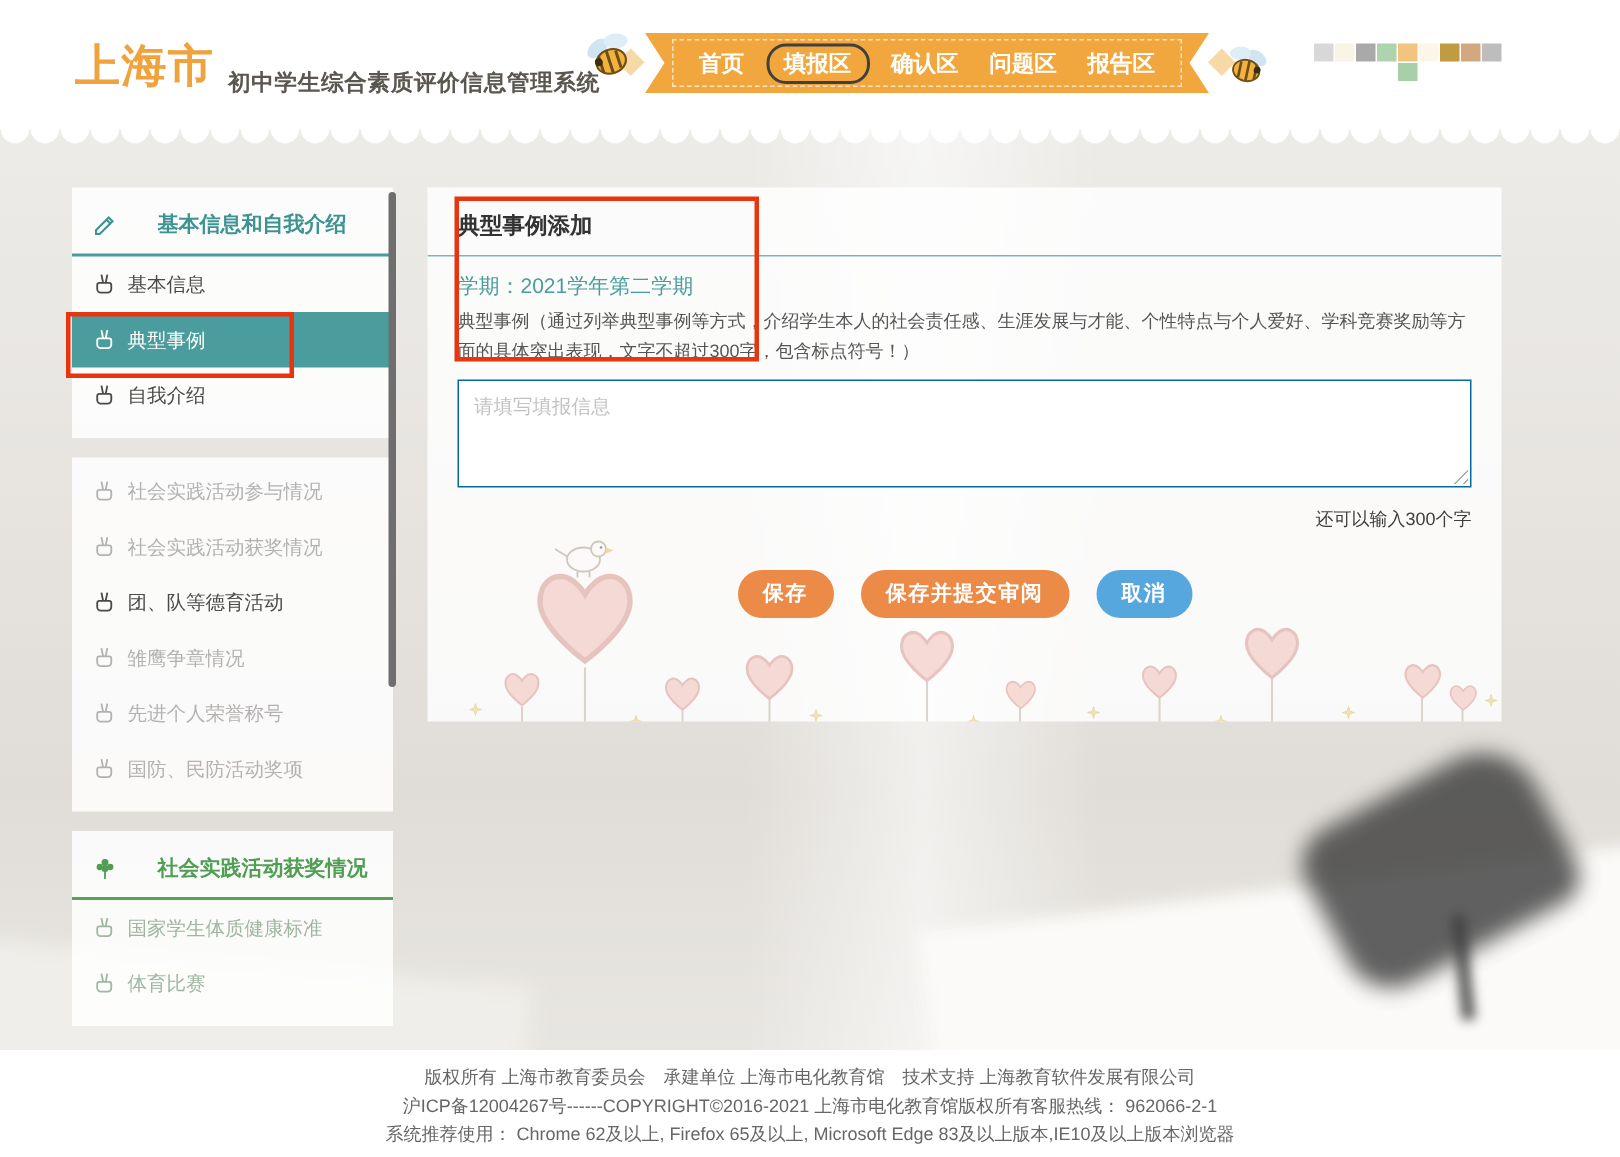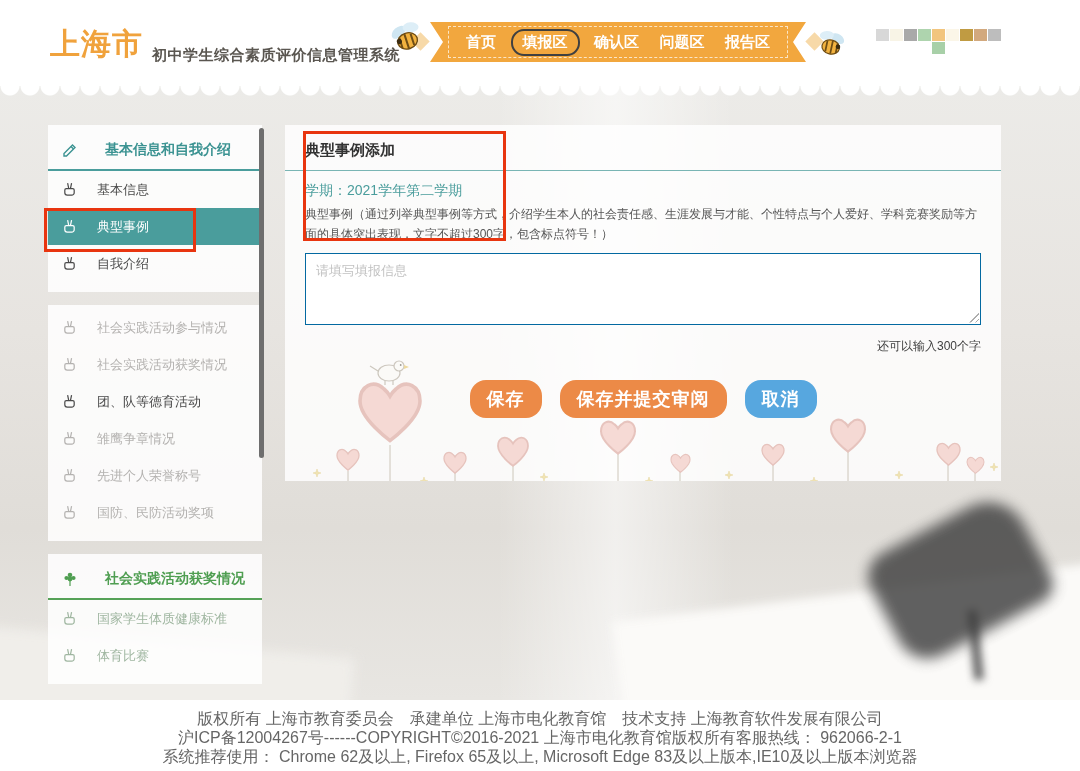--- a/index.html
+++ b/index.html
@@ -47,21 +47,21 @@
              background-image:radial-gradient(circle at 10px 0px,#ffffff 9px,rgba(255,255,255,0) 10px);
              background-size:20px 10px; background-repeat:repeat-x; }
 
   
   .sidebar { position:absolute; left:48px; top:125px; width:214px; display:flex; flex-direction:column; gap:13px; z-index:3; }
   .side-section { background:rgba(255,255,255,.85); padding:4px 0 10px; }
   .side-header { display:flex; align-items:center; gap:27px; padding:12px 14px 10px; font-size:14px; font-weight:bold; border-bottom:2px solid; }
   .side-header.teal  { color:#3c9392; border-color:#4a9d9c; }
   .side-header.blue  { color:#5b9bd5; border-color:#5b9bd5; }
   .side-header.green { color:#4f9e51; border-color:#55a257; }
-  .side-item { display:flex; align-items:center; gap:20px; padding:0 14px; height:37px; font-size:13px; color:#4a4a4a; cursor:pointer; }
+  .side-item { display:flex; align-items:center; gap:8px; padding:0 14px; height:37px; font-size:13px; color:#4a4a4a; cursor:pointer; }
   .side-item.disabled { color:#b4b2b0; }
   .side-item.disabled-green { color:#9fb6a0; }
   .side-item.active { background:#4a9d9c; color:#fff; }
   .icon { display:inline-flex; align-items:center; justify-content:center; flex:0 0 auto; }
   .side-scrollbar { position:absolute; left:259px; top:128px; width:5px; height:330px; background:#6e6e6e; border-radius:3px; z-index:4; }
 
   
   .main-panel { position:absolute; left:285px; top:125px; width:716px; height:356px; background:rgba(255,255,255,.82);
                 z-index:2; padding:16px 20px 0; overflow:hidden; }
   .panel-title { font-size:15px; font-weight:bold; color:#333; }
@@ -69,34 +69,34 @@
   .semester { color:#4a9d9c; font-size:14px; margin-top:11px; }
   .desc { font-size:12px; color:#555; line-height:1.65; margin-top:5px; padding-right:4px; }
   .ta-wrap { position:relative; margin-top:8px; }
   .ta-wrap textarea { width:100%; height:72px; border:1px solid #0369a1; background:#fff; font-size:13px; padding:8px 10px;
                       color:#333; resize:none; font-family:inherit; display:block; }
   .ta-wrap textarea::placeholder { color:#c2c2c2; }
   .resizer { position:absolute; right:2px; bottom:2px; width:10px; height:10px;
              background:repeating-linear-gradient(135deg,transparent 0 3px,#a8a8a8 3px 4px); clip-path:polygon(100% 0,100% 100%,0 100%); }
   .counter { text-align:right; font-size:12px; color:#3e3e3e; margin-top:13px; }
   .btn-row { display:flex; justify-content:center; gap:18px; margin-top:25px; }
-  .btn { border:none; border-radius:16px; color:#fff; font-size:18px; font-weight:bold; padding:7px 17px; cursor:pointer;
+  .btn { border:none; border-radius:16px; color:#fff; font-size:14px; font-weight:bold; padding:7px 17px; cursor:pointer;
          font-family:inherit; letter-spacing:1px; }
   .btn.orange { background:#ec8a47; }
   .btn.blue { background:#57a7df; }
   .hearts { position:absolute; left:0; bottom:-4px; width:716px; height:132px; opacity:.65; pointer-events:none; }
 
   
   .red-box { position:absolute; border:3px solid #e8350f; z-index:9; pointer-events:none; }
   .red-box.sidebar-box { left:44px; top:208px; width:152px; height:44px; }
   .red-box.main-box { left:303px; top:131px; width:203px; height:110px; }
 
   
   .footer { position:absolute; bottom:0; left:0; right:0; height:71px; background:#fff; z-index:7;
-            text-align:center; font-size:16px; color:#666; padding-top:9px; line-height:19px; }
+            text-align:center; font-size:12px; color:#666; padding-top:9px; line-height:19px; }
 </style>
 </head>
 <body>
 
 <div class="page">
 
   <div class="content-bg">
     <div class="light-band"></div>
     <div class="tabletop-l"></div>
     <div class="tabletop-r"></div>

